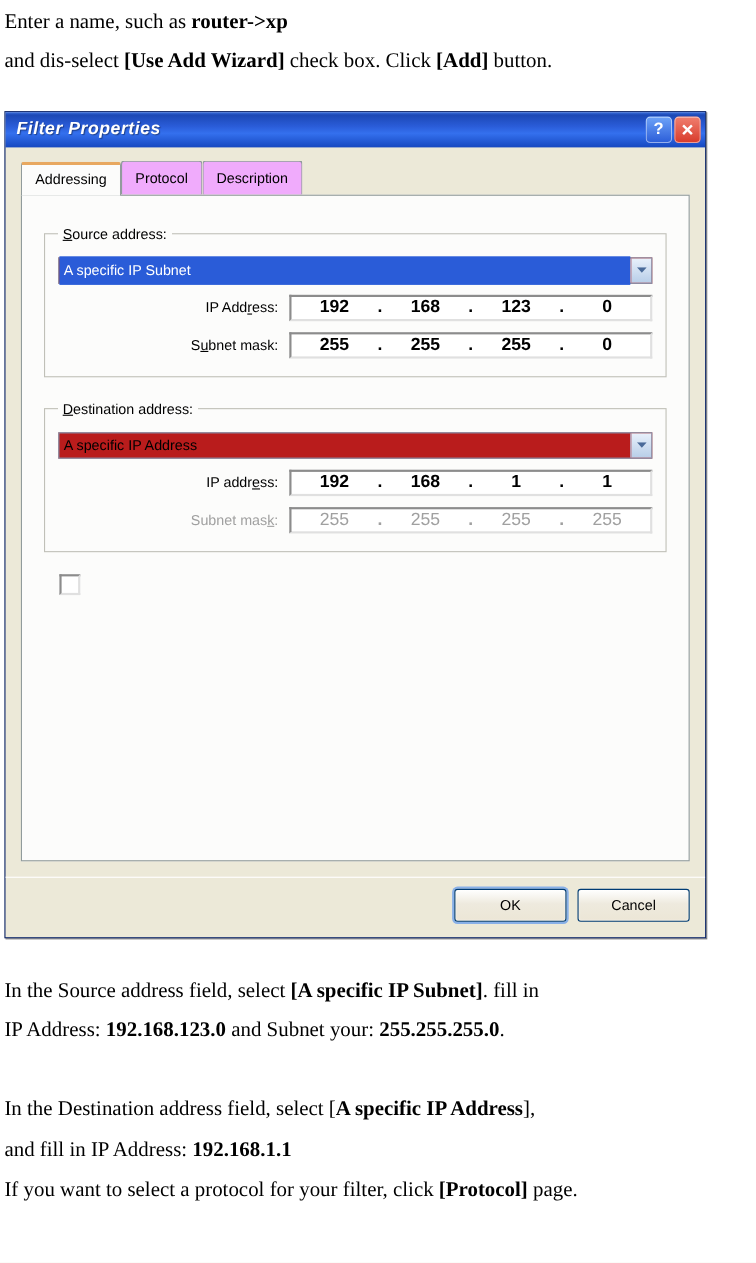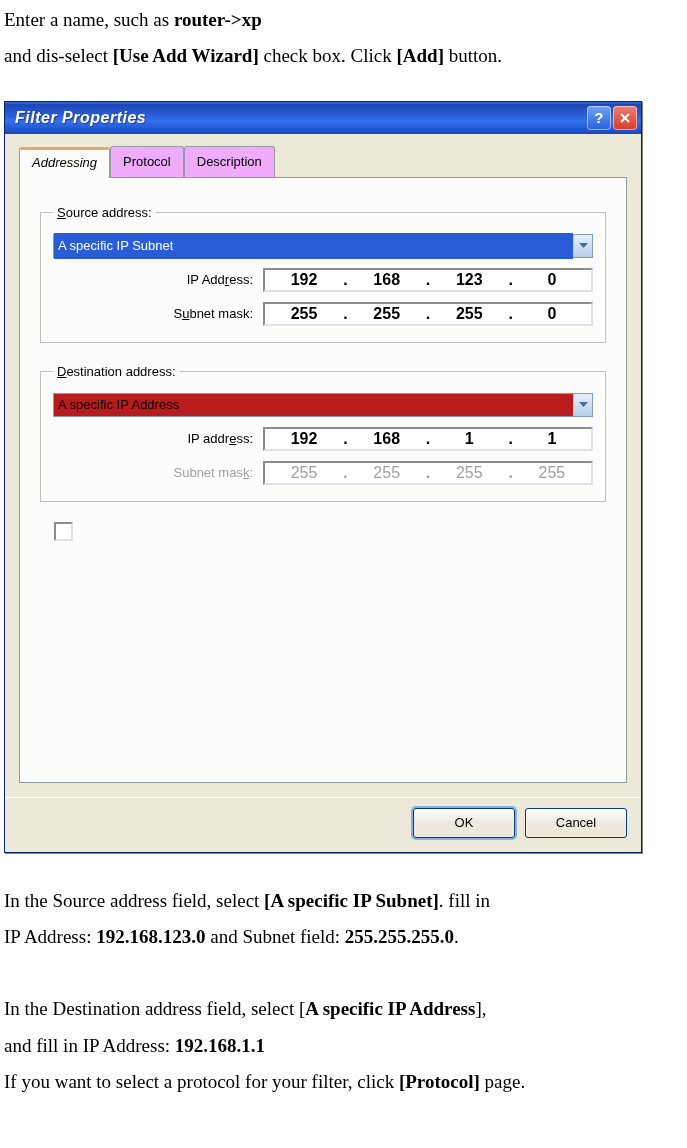--- a/index.html
+++ b/index.html
@@ -78,21 +78,20 @@
     position: relative;
     color: #000;
     font-size: 13px;
   }
   .tab.active {
     background: #fcfcfb;
     z-index: 2;
     top: 1px;
     border-top: 3px solid #e8a860;
     padding-top: 2px;
-    font-style: italic;
   }
 
   .tab-pane {
     border: 1px solid #919b9c;
     background: #fcfcfb;
     padding: 16px 14px 28px 14px;
     min-height: 560px;
     position: relative;
   }
 
@@ -331,21 +330,21 @@
       <div class="win-button default">OK</div>
       <div class="win-button">Cancel</div>
     </div>
   </div>
 </div>
 
 <p class="doc-text">
   <span>In the Source address field, select </span><span class="bold">[A specific IP Subnet]</span><span>. fill in</span>
 </p>
 <p class="doc-text">
-  <span>IP Address: </span><span class="bold">192.168.123.0</span><span> and Subnet field: </span><span class="bold">255.255.255.0</span><span>.</span>
+  <span>IP Address: </span><span class="bold">192.168.123.0</span><span> and Subnet your: </span><span class="bold">255.255.255.0</span><span>.</span>
 </p>
 <p class="doc-text" style="margin-top:40px">
   <span>In the Destination address field, select [</span><span class="bold">A specific IP Address</span><span>],</span>
 </p>
 <p class="doc-text">
   <span>and fill in IP Address: </span><span class="bold">192.168.1.1</span>
 </p>
 <p class="doc-text">
   <span>If you want to select a protocol for your filter, click </span><span class="bold">[Protocol]</span><span> page.</span>
 </p>

